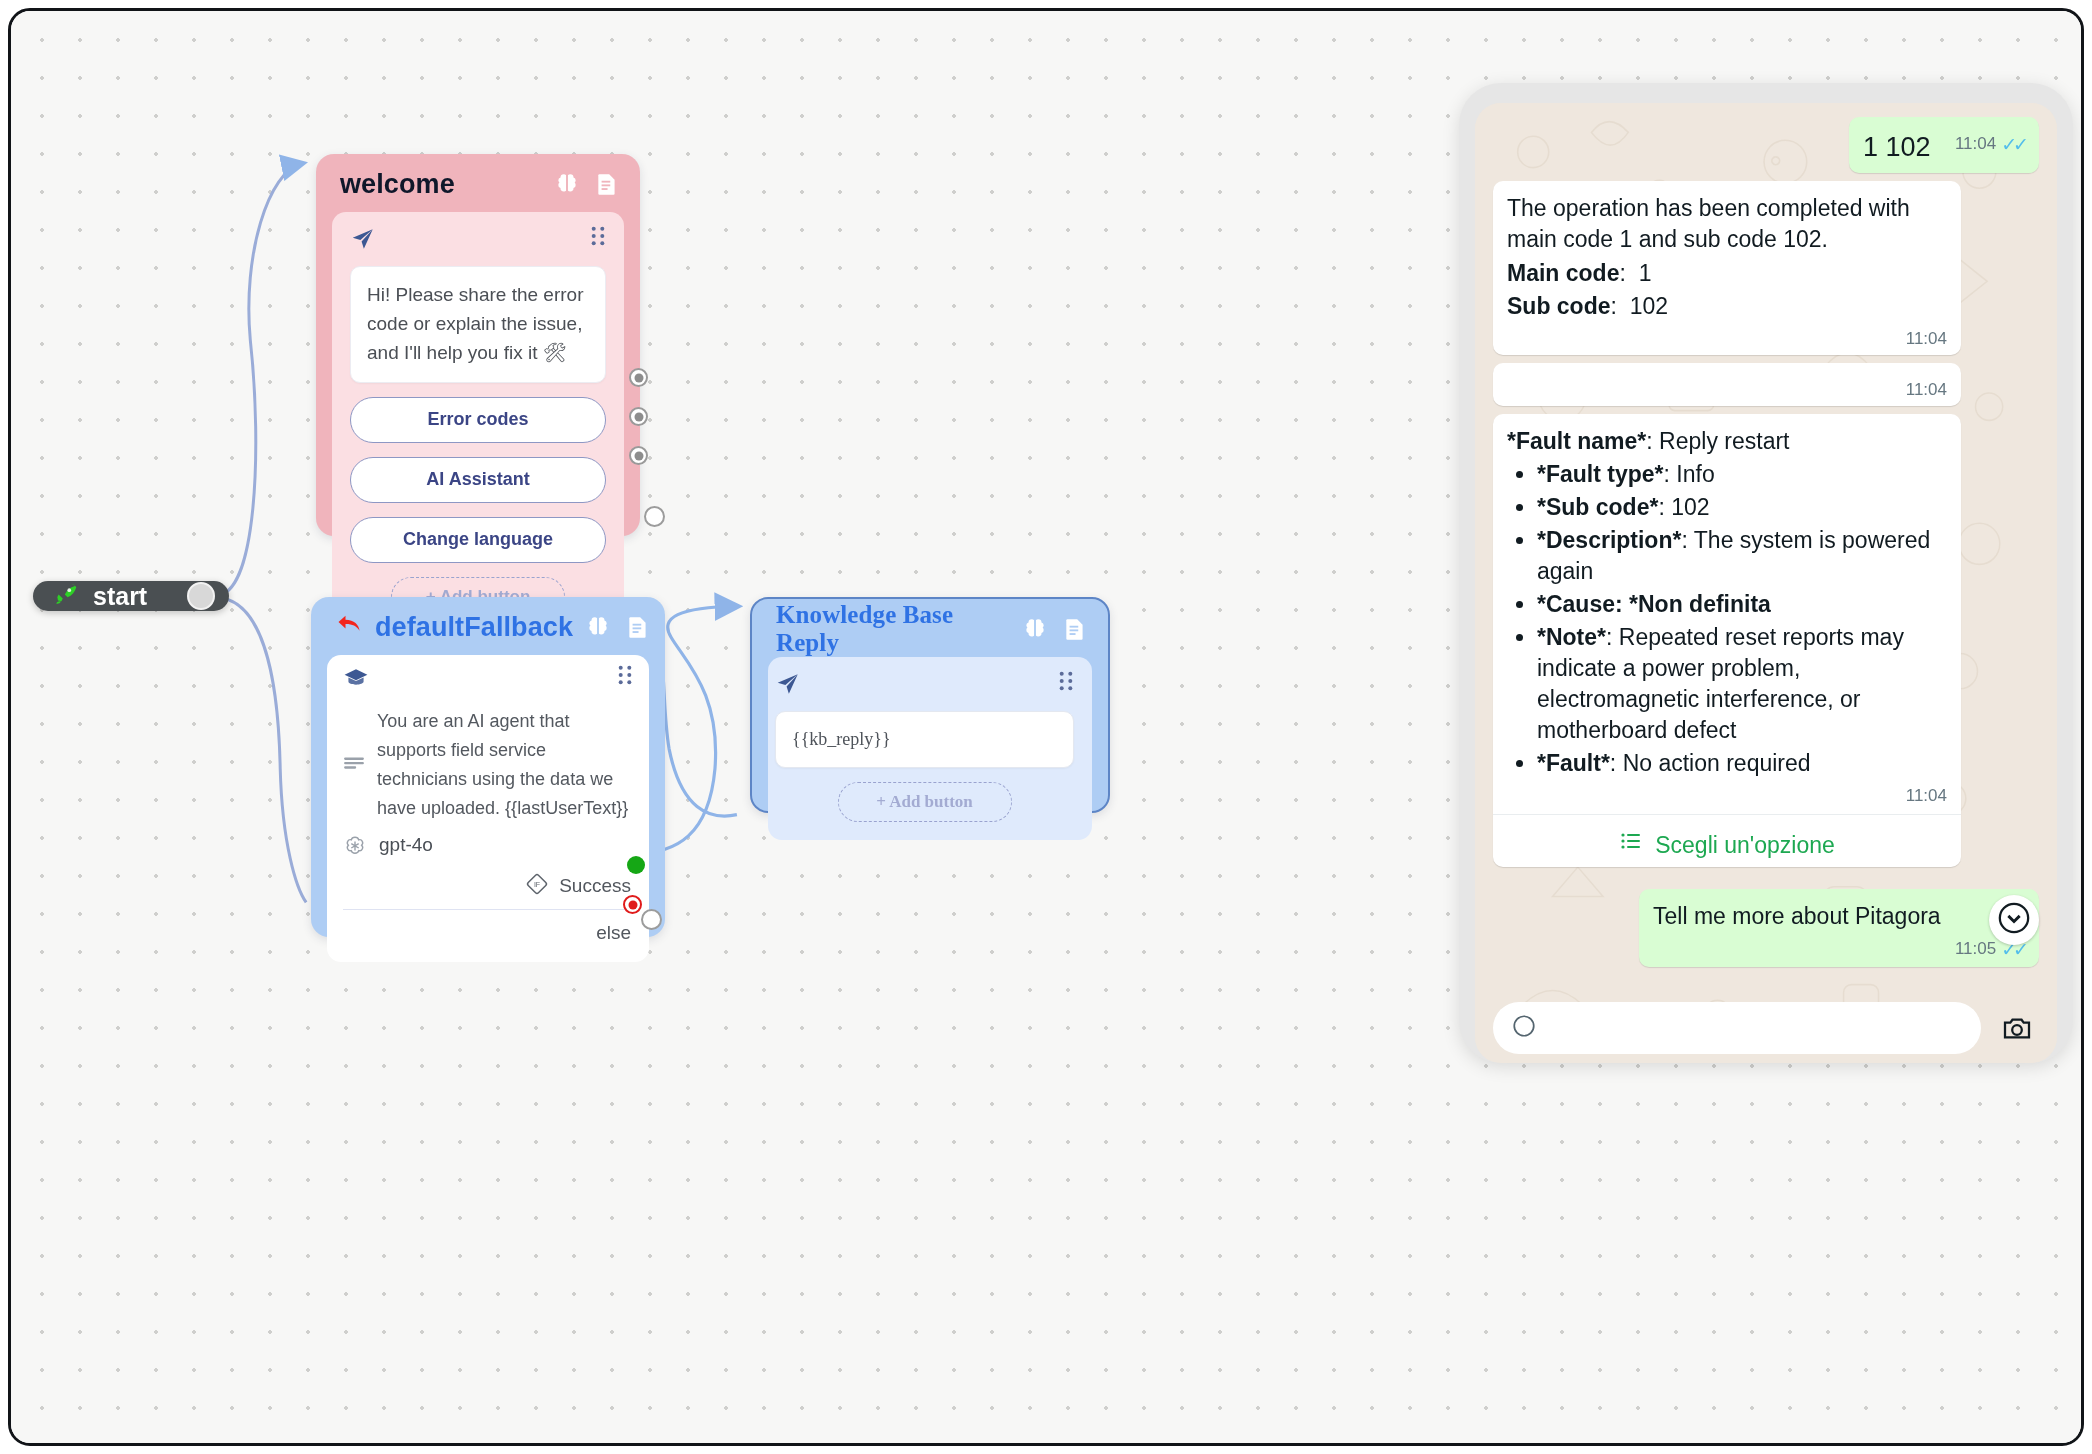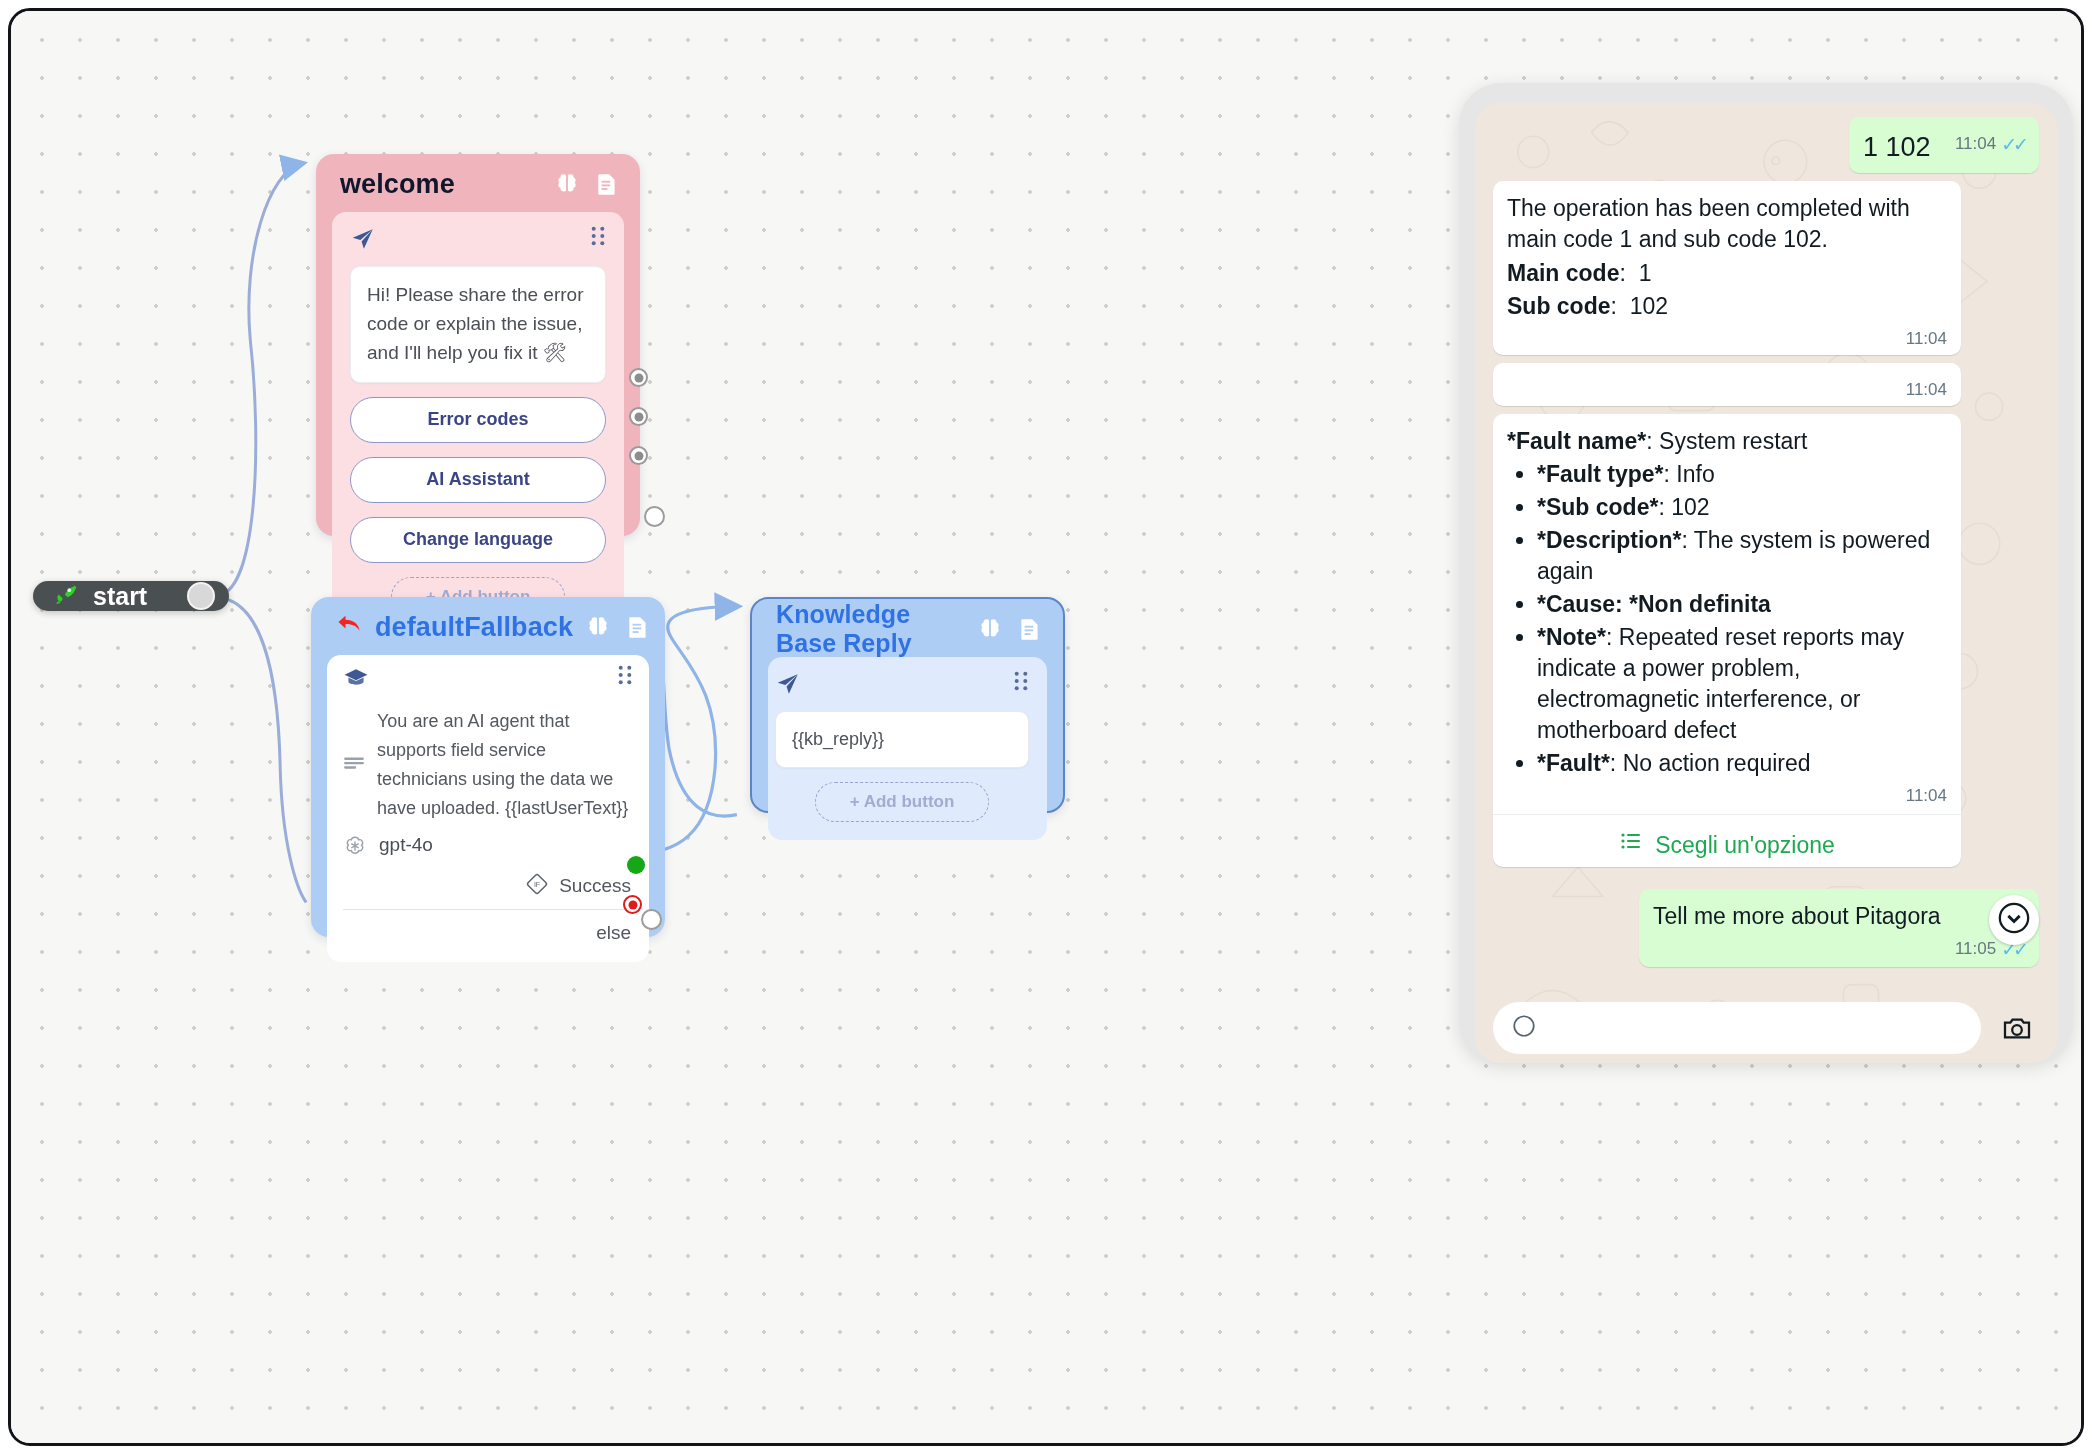--- a/index.html
+++ b/index.html
@@ -111,23 +111,24 @@
   .out-row {
     display: flex; align-items: center; justify-content: flex-end;
     gap: 10px; font-size: 19px; color: #52575e;
     padding: 10px 2px 6px 0;
   }
   .out-div { border-top: 1.5px solid #dfe3f2; margin: 2px 0 0 0; }
   .out-else { text-align: right; font-size: 19px; color: #52575e; padding: 12px 2px 6px 0; }
 
   
   #node-kb {
-    left: 739px; top: 586px; width: 315px; height: 216px;
+    left: 739px; top: 586px; width: 360px; height: 216px;
     background: #aecdf4;
     border: 2px solid #5d85c6;
+    font-family: Liberation Serif, serif;
   }
   #node-kb .node-body { background: #dfeafc; padding-left: 7px; }
   #node-kb .node-title { color: #2f72e4; font-size: 25px; }
   #node-kb .msg-box { border: 1px solid #e4e8f0; font-size: 18px; color: #4e535a; }
 
   
   #node-start {
     position: absolute;
     left: 22px; top: 570px;
     width: 196px; height: 30px;
@@ -525,21 +526,21 @@
           <div style="clear:both"></div>
         </div>
 
         <div class="bubble bubble-in" style="width:468px;">
           <span class="meta">11:04</span>
           <div style="clear:both"></div>
         </div>
 
         <div class="bubble bubble-in" style="width:468px; padding-bottom:0;">
           <div class="b-line">
-            <span class="b-bold">*Fault name*</span><span>: </span><span>System restart</span>
+            <span class="b-bold">*Fault name*</span><span>: </span><span>Reply restart</span>
           </div>
           <ul class="b-list">
             <li>
               <span class="b-bold">*Fault type*</span><span>: </span><span>Info</span>
             </li>
             <li>
               <span class="b-bold">*Sub code*</span><span>: </span><span>102</span>
             </li>
             <li>
               <span class="b-bold">*Description*</span><span>: </span><span>The system is powered again</span>

